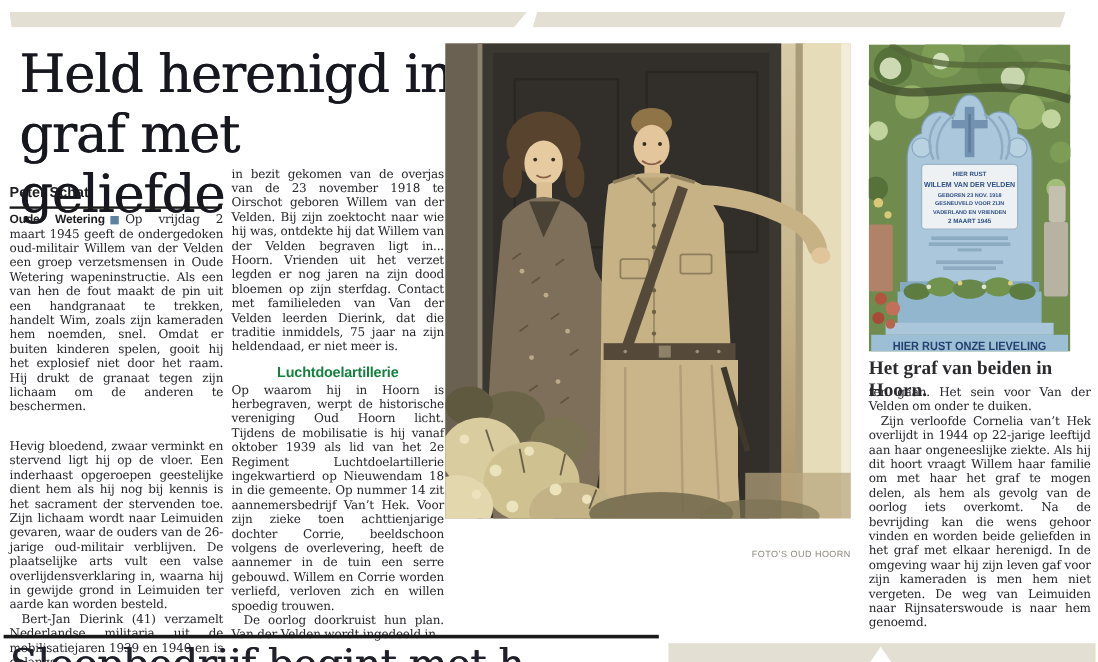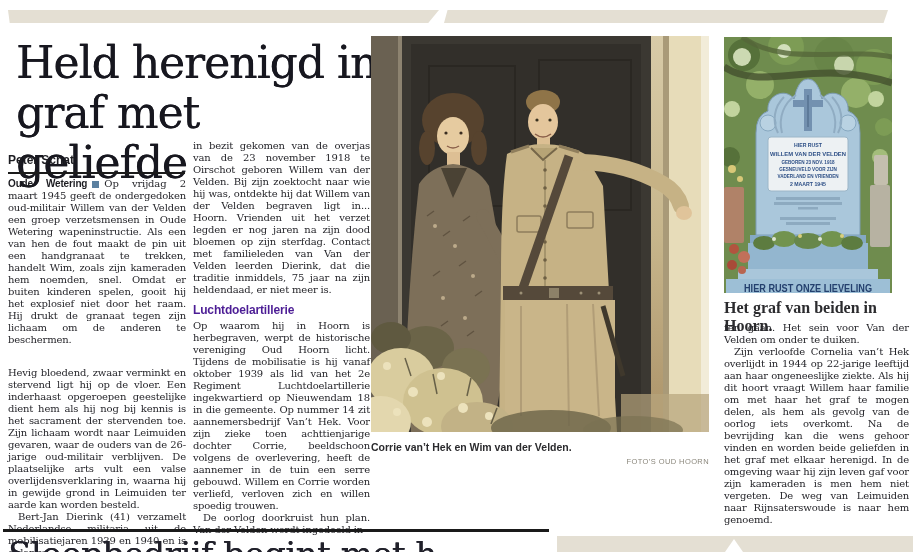--- a/index.html
+++ b/index.html
@@ -23,21 +23,21 @@
   .col p.gap{margin-top:21px;}
   .col p.indent{text-indent:10px;}
   .col-1{left:8px;top:178px;width:178px;}
   .col-2{left:193px;top:140px;width:177px;}
   .col-3{left:372px;top:461px;width:168px;}
   .col-4{left:546px;top:461px;width:168px;}
   .col-5{left:724px;top:322px;width:185px;}
   .dateline{font-family:"Liberation Sans",sans-serif;font-weight:bold;font-size:10px;color:#1d1d22;}
   .sq{display:inline-block;width:7px;height:7px;background:#5b80a0;margin:0 5px 0 5px;vertical-align:-1px;}
   .subhead{font-family:"Liberation Sans",sans-serif;font-weight:bold;font-size:12px;
-           color:#4c1d95;margin:8px 0 4px 0;text-align:left;}
+           color:#15803d;margin:8px 0 4px 0;text-align:center;}
   
   .main-photo{position:absolute;left:371px;top:36px;width:338px;height:396px;}
   .grave-photo{position:absolute;left:724px;top:37px;width:156px;height:256px;}
   svg{display:block;}
   
   .caption-row{position:absolute;left:371px;top:441px;width:338px;
                font-family:"Liberation Sans",sans-serif;}
   .caption{font-size:10.5px;font-weight:600;color:#2b2b2e;float:left;}
   .credit{font-size:7.5px;color:#8b877c;float:right;margin-top:16px;letter-spacing:0.4px;}
   .grave-caption{position:absolute;left:724px;top:299px;width:185px;
@@ -196,21 +196,20 @@
             <path d="M40,340 l-6,-18"></path>
             <path d="M66,358 l-4,-20"></path>
             <path d="M96,360 l4,-18"></path>
             <path d="M120,388 l6,-16"></path>
           </g>
       </g>
     </svg>
   </div>
 
   <div class="caption-row">
-    <span class="caption">Corrie van’t Hek en Wim van der Velden.</span>
     <span class="credit">FOTO’S OUD HOORN</span>
   </div>
 
 
   <div class="grave-photo">
     <svg width="168" height="256" viewBox="0 0 168 256">
       <rect x="0" y="0" width="168" height="256" fill="#6f8c4e"></rect>
       <g>
         <circle cx="20" cy="18" r="16" fill="#56713a"></circle>
           <circle cx="62" cy="10" r="18" fill="#7d9c55"></circle>

